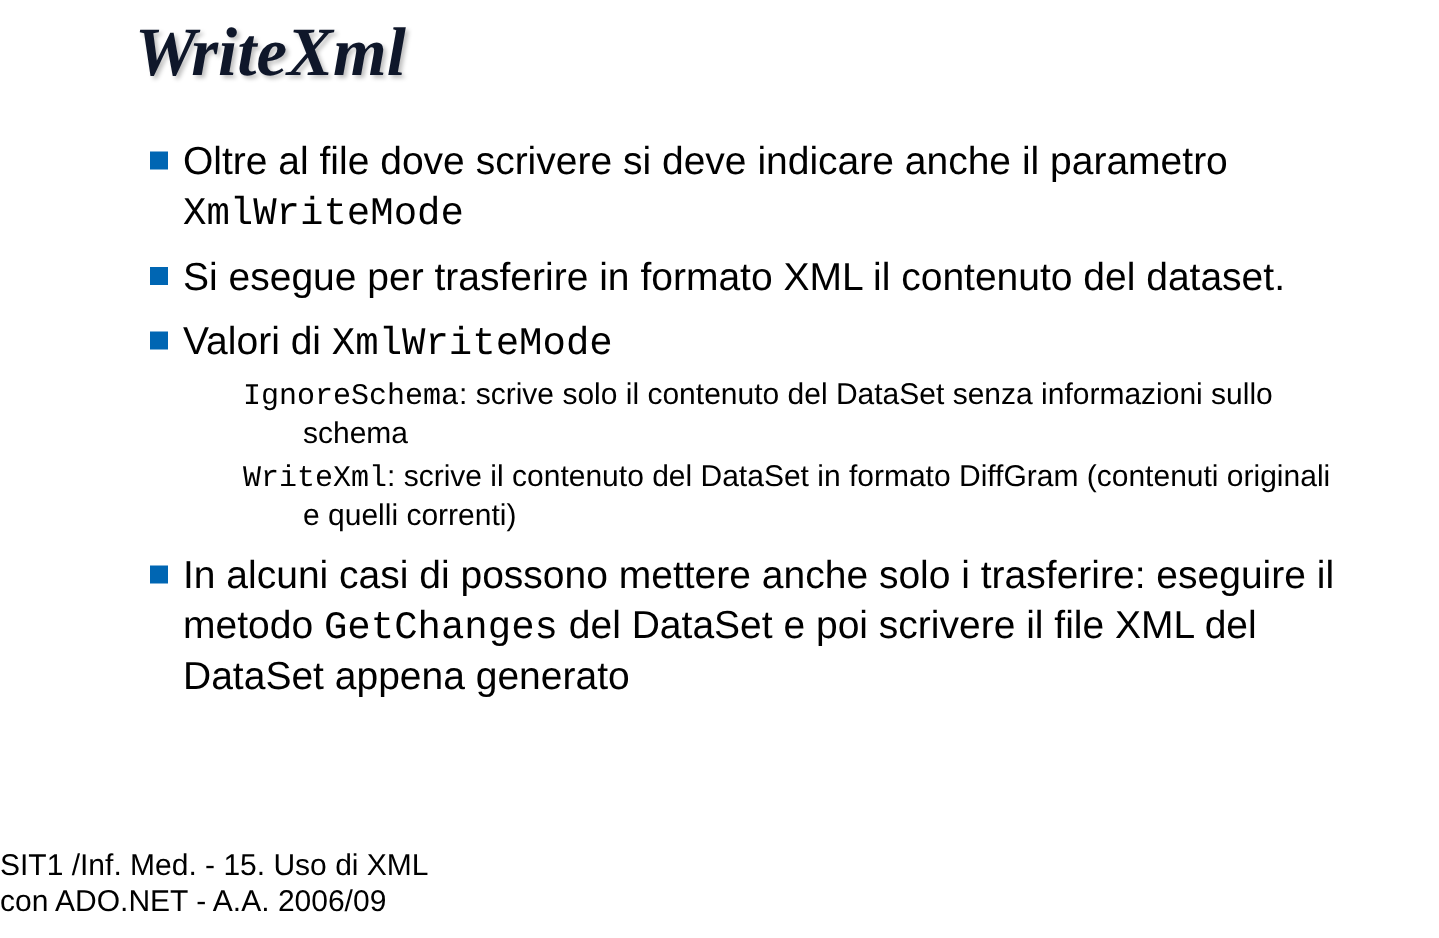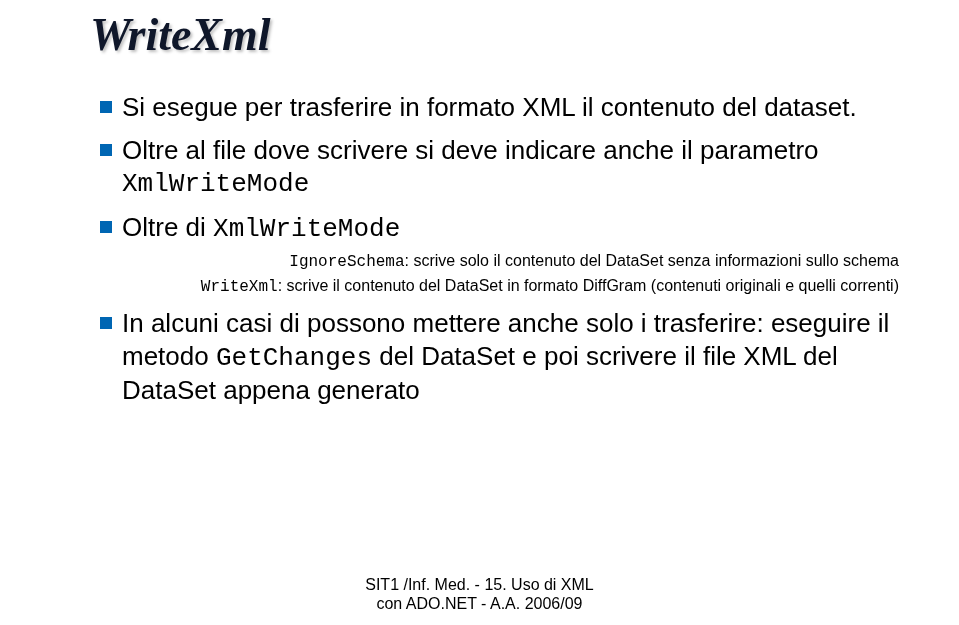--- a/index.html
+++ b/index.html
@@ -45,57 +45,56 @@
     width: 12px;
     height: 12px;
     background: #0066b3;
   }
   ul.level2 {
     list-style: none;
     padding-left: 40px;
     margin-top: 6px;
   }
   ul.level2 > li {
-    font-size: 16px;
+    font-size: 20px;
     line-height: 1.25;
     margin-bottom: 4px;
     text-indent: -40px;
     padding-left: 40px;
-    text-align: right;
   }
   .mono {
     font-family: "Courier New", Courier, monospace;
   }
   .footer {
     position: absolute;
     bottom: 12px;
     left: 0;
     right: 0;
-    text-align: center;
-    font-size: 16px;
+    text-align: left;
+    font-size: 20px;
     line-height: 1.2;
   }
 </style>
 </head>
 <body>
 
 <div class="slide">
   <h1 class="title">WriteXml</h1>
 
   <ul class="level1">
     <li>
+      <span>Oltre al file dove scrivere si deve indicare anche il parametro </span><span class="mono">XmlWriteMode</span>
+    </li>
+
+    <li>
       <span>Si esegue per trasferire in formato XML il contenuto del dataset.</span>
     </li>
 
     <li>
-      <span>Oltre al file dove scrivere si deve indicare anche il parametro </span><span class="mono">XmlWriteMode</span>
-    </li>
-
-    <li>
-      <span>Oltre di </span><span class="mono">XmlWriteMode</span>
+      <span>Valori di </span><span class="mono">XmlWriteMode</span>
       <ul class="level2">
         <li>
           <span class="mono">IgnoreSchema</span><span>: scrive solo il contenuto del DataSet senza informazioni sullo schema</span>
         </li>
         <li>
           <span class="mono">WriteXml</span><span>: scrive il contenuto del DataSet in formato DiffGram (contenuti originali e quelli correnti)</span>
         </li>
       </ul>
     </li>
 

